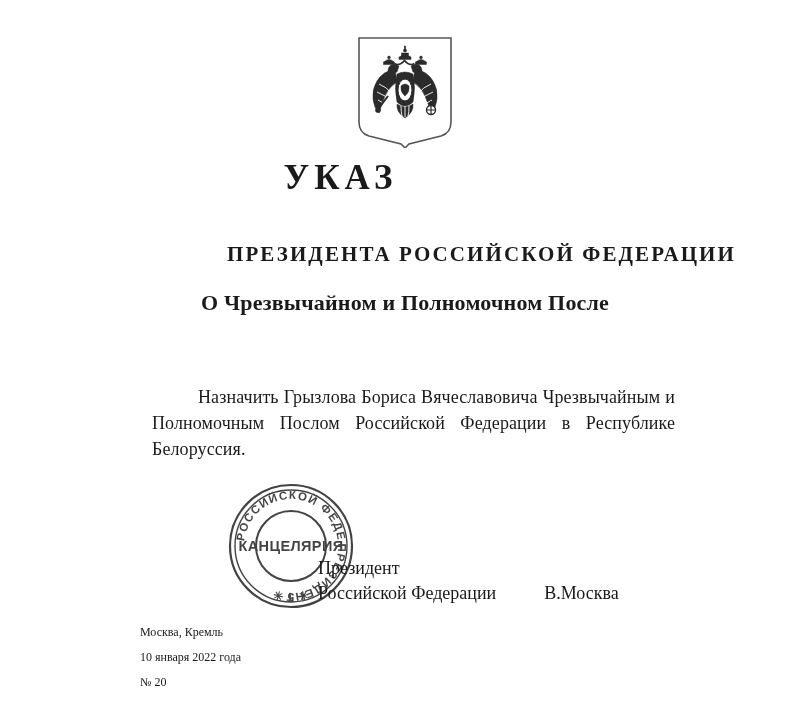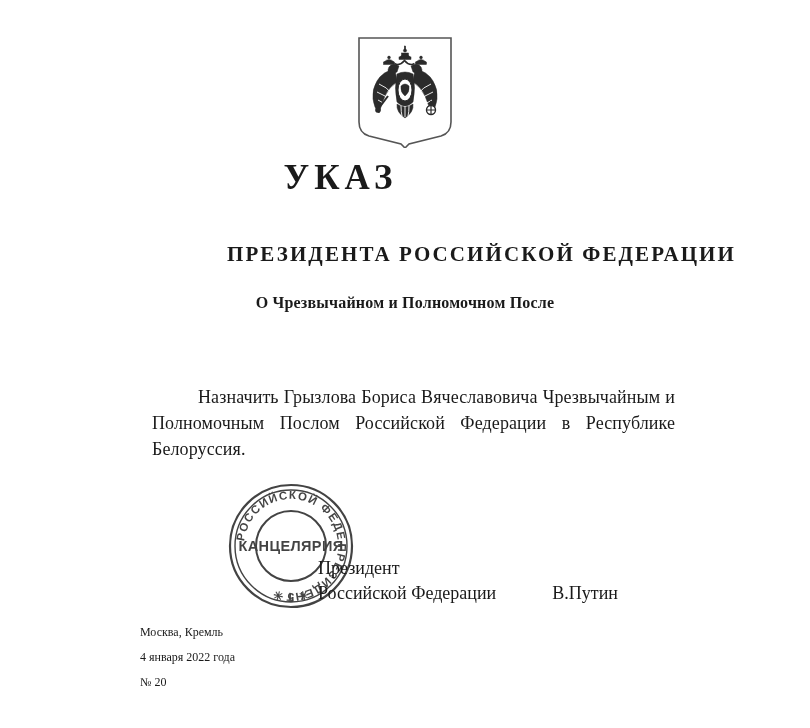--- a/index.html
+++ b/index.html
@@ -63,21 +63,21 @@
     margin-top: 32px;
   }
 
   
   .subject {
     position: absolute;
     top: 292px;
     left: 0;
     width: 810px;
     text-align: center;
-    font-size: 16px;
+    font-size: 22px;
     font-weight: 700;
     line-height: 22px;
     letter-spacing: 0.2px;
   }
   .subject div { white-space: nowrap; }
 
   
   .body-text {
     position: absolute;
     top: 372px;
@@ -207,27 +207,27 @@
   </div>
 
   <div class="body-text">
     <p><span class="indent"></span><span>Назначить Грызлова Бориса Вячеславовича Чрезвычайным и Полномочным Послом Российской Федерации в Республике Белоруссия.</span></p>
   </div>
 
   <div class="signature">
     <div>Президент</div>
     <div class="sig-line-2">
       <span class="sig-org">Российской Федерации</span>
-      <span class="sig-name">В.Путин</span>
+      <span class="sig-name">В.Москва</span>
     </div>
   </div>
 
   <div class="footer">
     <div>Москва, Кремль</div>
-    <div>4 января 2022 года</div>
+    <div>10 января 2022 года</div>
     <div>№ 20</div>
   </div>
 
   <svg class="stamp" viewBox="0 0 128 128">
     <defs>
       <path id="arcTop" d="M 64 64 m -47 0 a 47 47 0 0 1 94 0" fill="none"></path>
       <path id="arcBottom" d="M 64 64 m 47 0 a 47 47 0 0 1 -94 0" fill="none"></path>
     </defs>
     <circle cx="64" cy="64" r="61" fill="none" stroke="#1a1a1a" stroke-width="2.2"></circle>
     <circle cx="64" cy="64" r="56" fill="none" stroke="#1a1a1a" stroke-width="1.4"></circle>

